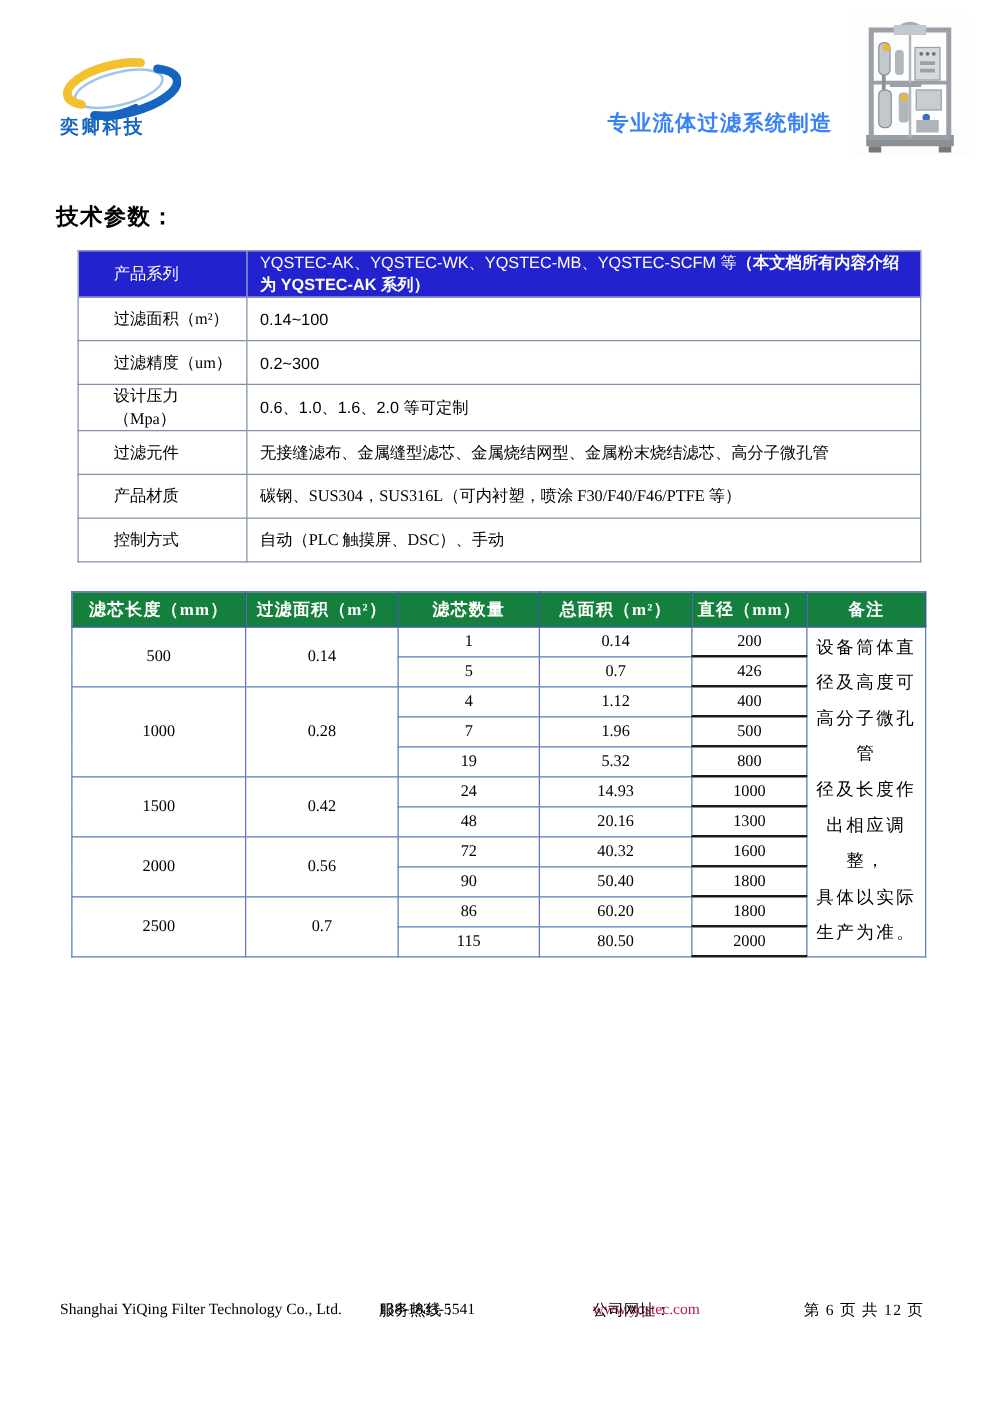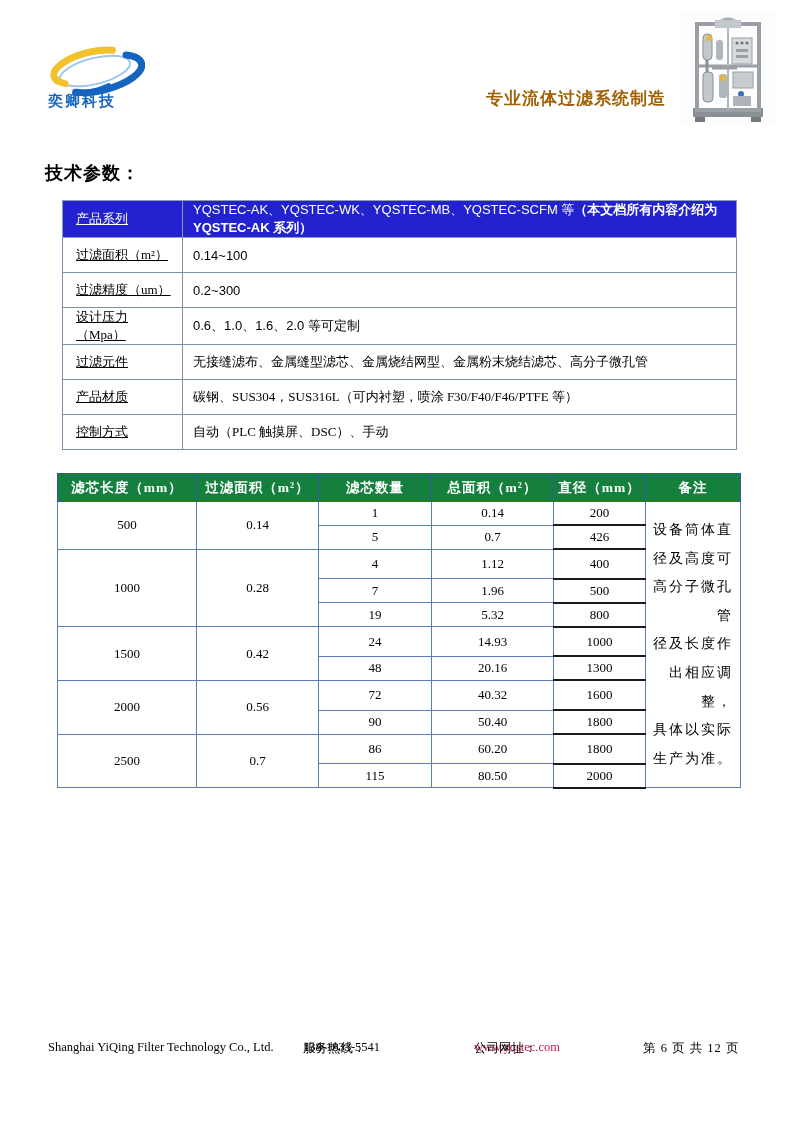--- a/index.html
+++ b/index.html
@@ -4,49 +4,49 @@
 <style>
   html,body{margin:0;padding:0;background:#ffffff;}
   .page{position:relative;width:793px;height:1122px;background:#ffffff;overflow:hidden;
         font-family:"Liberation Sans",sans-serif;color:#000;}
 
   
   .logo{position:absolute;left:45px;top:46px;width:110px;height:72px;}
   .logo-text{position:absolute;left:3px;top:46px;font-size:15px;font-weight:bold;
              color:#1565c0;letter-spacing:2px;font-family:"Liberation Sans",sans-serif;}
   .slogan{position:absolute;left:486px;top:87px;font-size:17px;font-weight:bold;
-          color:#a16207;letter-spacing:1px;}
+          color:#3b82f6;letter-spacing:1px;}
   .product-photo{position:absolute;left:679px;top:12px;width:97px;height:112px;}
 
   
   .sec-title{position:absolute;left:45px;top:161px;font-size:18px;font-weight:bold;
              font-family:"Liberation Serif",serif;letter-spacing:1px;}
 
   
   .spec-table{position:absolute;left:62px;top:200px;width:675px;border-collapse:collapse;
               table-layout:fixed;}
   .spec-table td{border:1px solid #7e90a8;height:34px;padding:0 10px;font-size:13px;
                  font-family:"Liberation Serif",serif;}
-  .spec-table td.lab{width:96px;padding-left:13px;text-decoration:underline;}
+  .spec-table td.lab{width:96px;padding-left:28px;}
   .spec-table tr.head td{background:#2222ce;color:#ffffff;border-color:#8e9ac0;
                          font-family:"Liberation Sans",sans-serif;height:36px;}
   .spec-table tr.head td.lab{font-weight:normal;}
   .spec-table .bold{font-weight:bold;}
   .spec-table td.sansval{font-family:"Liberation Sans",sans-serif;}
 
   
   .size-table{position:absolute;left:57px;top:473px;width:683px;border-collapse:collapse;
               table-layout:fixed;font-family:"Liberation Serif",serif;}
   .size-table th{background:#15803d;color:#ffffff;font-weight:bold;height:25px;
                  font-size:13.5px;border:1px solid #3a55a8;letter-spacing:1px;}
   .size-table td{border:1px solid #5b7cb8;height:22px;font-size:13px;text-align:center;
                  padding:0;}
   .size-table td.dia{border-bottom:2px solid #1b1b1b;}
-  .size-table td.remark{font-size:14px;letter-spacing:2px;text-align:right;
-                        padding:14px 7px;vertical-align:middle;}
+  .size-table td.remark{font-size:14px;letter-spacing:2px;text-align:center;
+                        padding:0 7px;vertical-align:middle;}
   .size-table td.remark div{line-height:28.6px;}
 
   
   .footer{position:absolute;left:0;top:1040px;width:793px;height:20px;
           font-family:"Liberation Serif",serif;font-size:12.5px;}
   .footer span{position:absolute;top:0;white-space:nowrap;}
   .f-company{left:48px;}
   .f-hotline{left:303px;}
   .f-site{left:474px;}
   .f-link{color:#be185d;}

